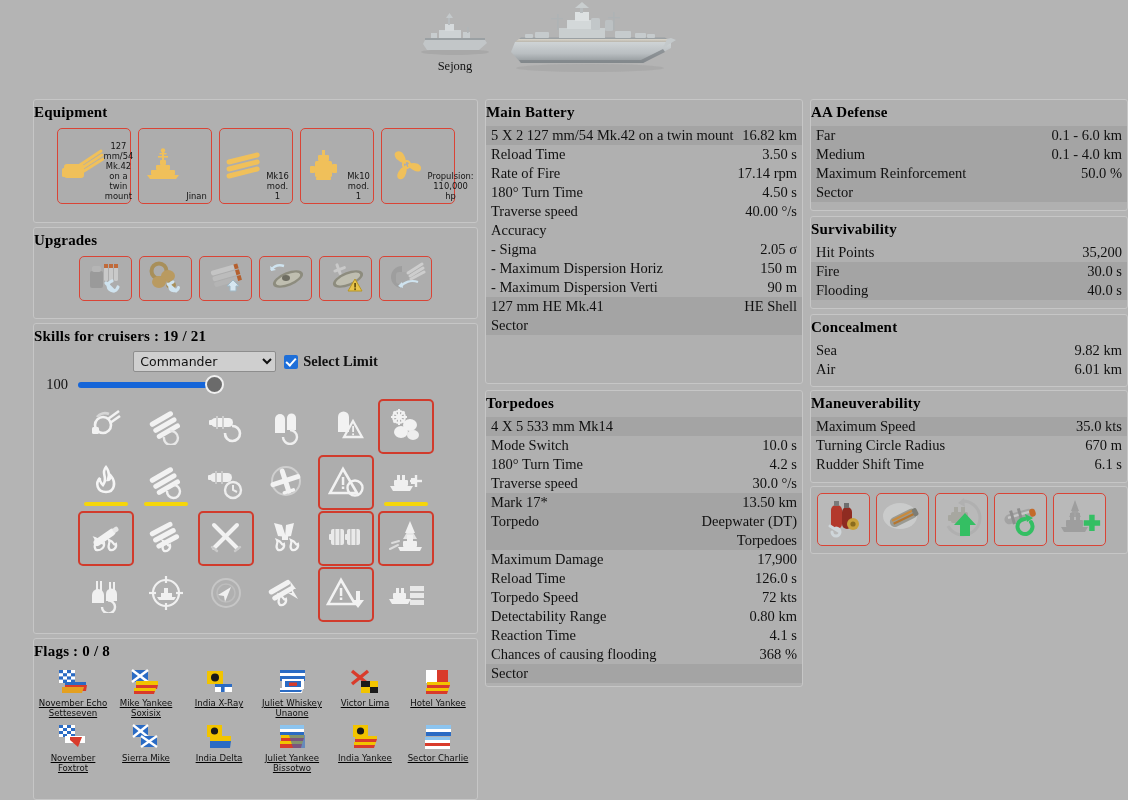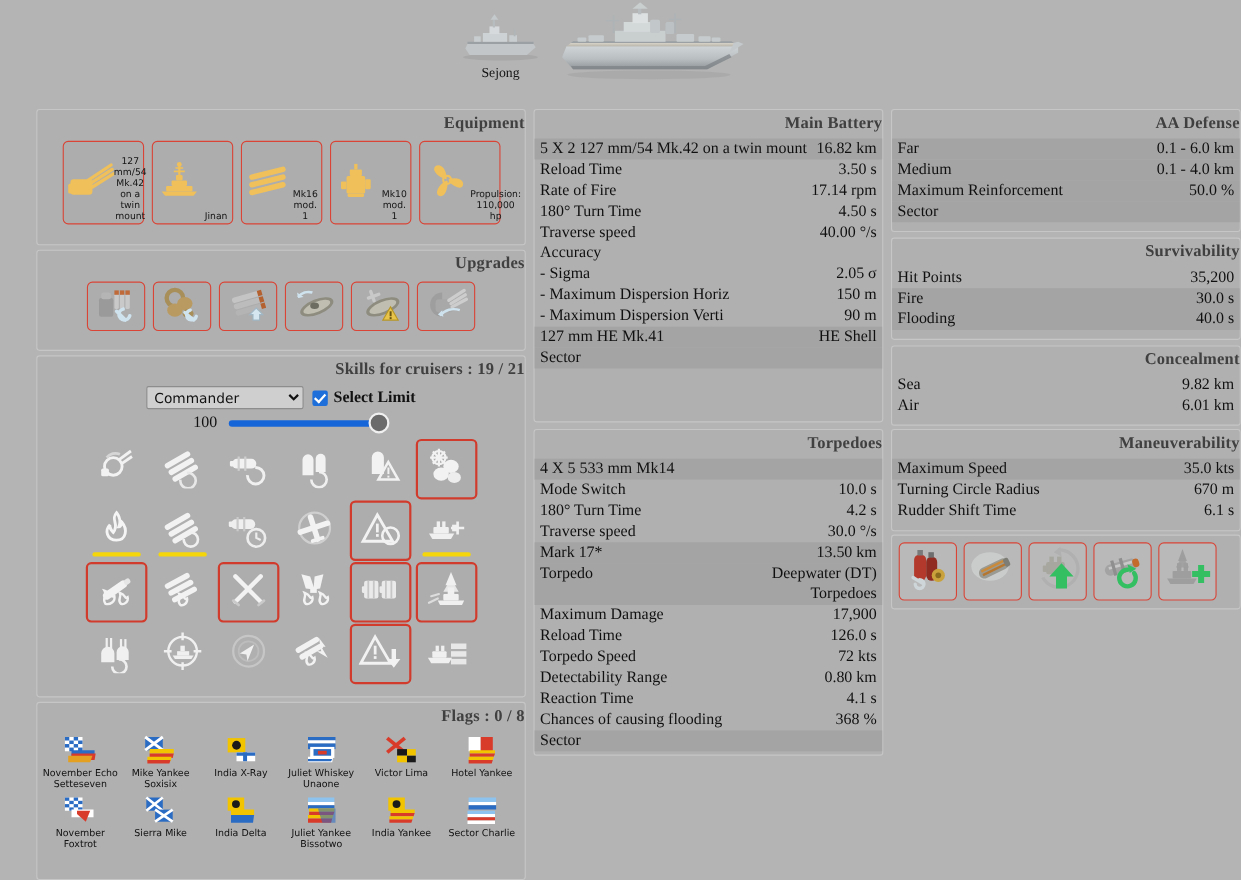--- a/index.html
+++ b/index.html
@@ -18,24 +18,24 @@
   .ship-big{ position:absolute; left:495px; top:2px; width:185px; height:72px; }
 
   
   .panel{
     position:absolute;
     background:#b0b0b0;
     border:1px solid #c6c6c6;
     border-radius:3px;
   }
   .panel-title{
-    text-align:right;
+    text-align:left;
     font-weight:bold;
     font-size:15px;
-    color:#404040;
+    color:#000000;
     padding:4px 0 5px 0;
     letter-spacing:.2px;
   }
 
   
   .stat-table{ width:100%; }
   .stat-row{
     display:flex; justify-content:space-between; align-items:flex-start;
     padding:0 5px;
     font-size:14.5px; color:#101010;
@@ -77,21 +77,21 @@
   .chk-wrap{ display:flex; align-items:center; gap:5px;justify-content:center; }
   .chk{
     width:14px; height:14px; background:#1e6fd9; border-radius:2px;
     position:relative; display:inline-block;
   }
   .chk:after{
     content:""; position:absolute; left:4px; top:1px; width:4px; height:8px;
     border:solid #fff; border-width:0 2px 2px 0; transform:rotate(42deg);
   }
   .chk-label{ font-size:14.5px; font-weight:bold; color:#111; }
-  .slider-row{ display:flex; justify-content:center; align-items:center; gap:10px; margin-top:4px; }
+  .slider-row{ display:flex; align-items:center; gap:10px; margin-top:4px; }
   .slider-val{ font-size:14.5px; color:#111; width:34px; text-align:right; }
   .slider-track{ position:relative; width:140px; height:6px; background:#1565d8; border-radius:3px; }
   .slider-knob{
     position:absolute; right:-6px; top:-7px; width:19px; height:19px;
     background:#6b6b6b; border:2px solid #f0f0f0; border-radius:50%;
   }
   .skill-grid{
     display:grid; grid-template-columns:repeat(6,56px);
     justify-content:center; gap:1px 4px; margin-top:6px;
   }
@@ -102,21 +102,21 @@
   }
   .skill-cell.sel{ border-color:#d13b2c; background:#adadad; }
   .skill-cell .u{
     position:absolute; left:4px; right:4px; bottom:2px; height:4px;
     background:#f5d60a; border-radius:2px;
   }
 
   
   .flag-grid{
     display:grid; grid-template-columns:repeat(6,71px);
-    justify-content:center; gap:4px 2px; padding:2px 4px 0 4px;
+    justify-content:center; gap:4px 2px; padding:2px 4px 0 4px;text-decoration:underline;
   }
   .flag-cell{ width:71px; display:flex; flex-direction:column; align-items:center; }
   .flag-cell .fl{ width:34px; height:30px; }
   .flag-cell .fn{
     font-family:"DejaVu Sans", sans-serif;
     font-size:8.6px; line-height:10px; color:#111; text-align:center;
     margin-top:1px; white-space:pre-line;
   }
 
   

